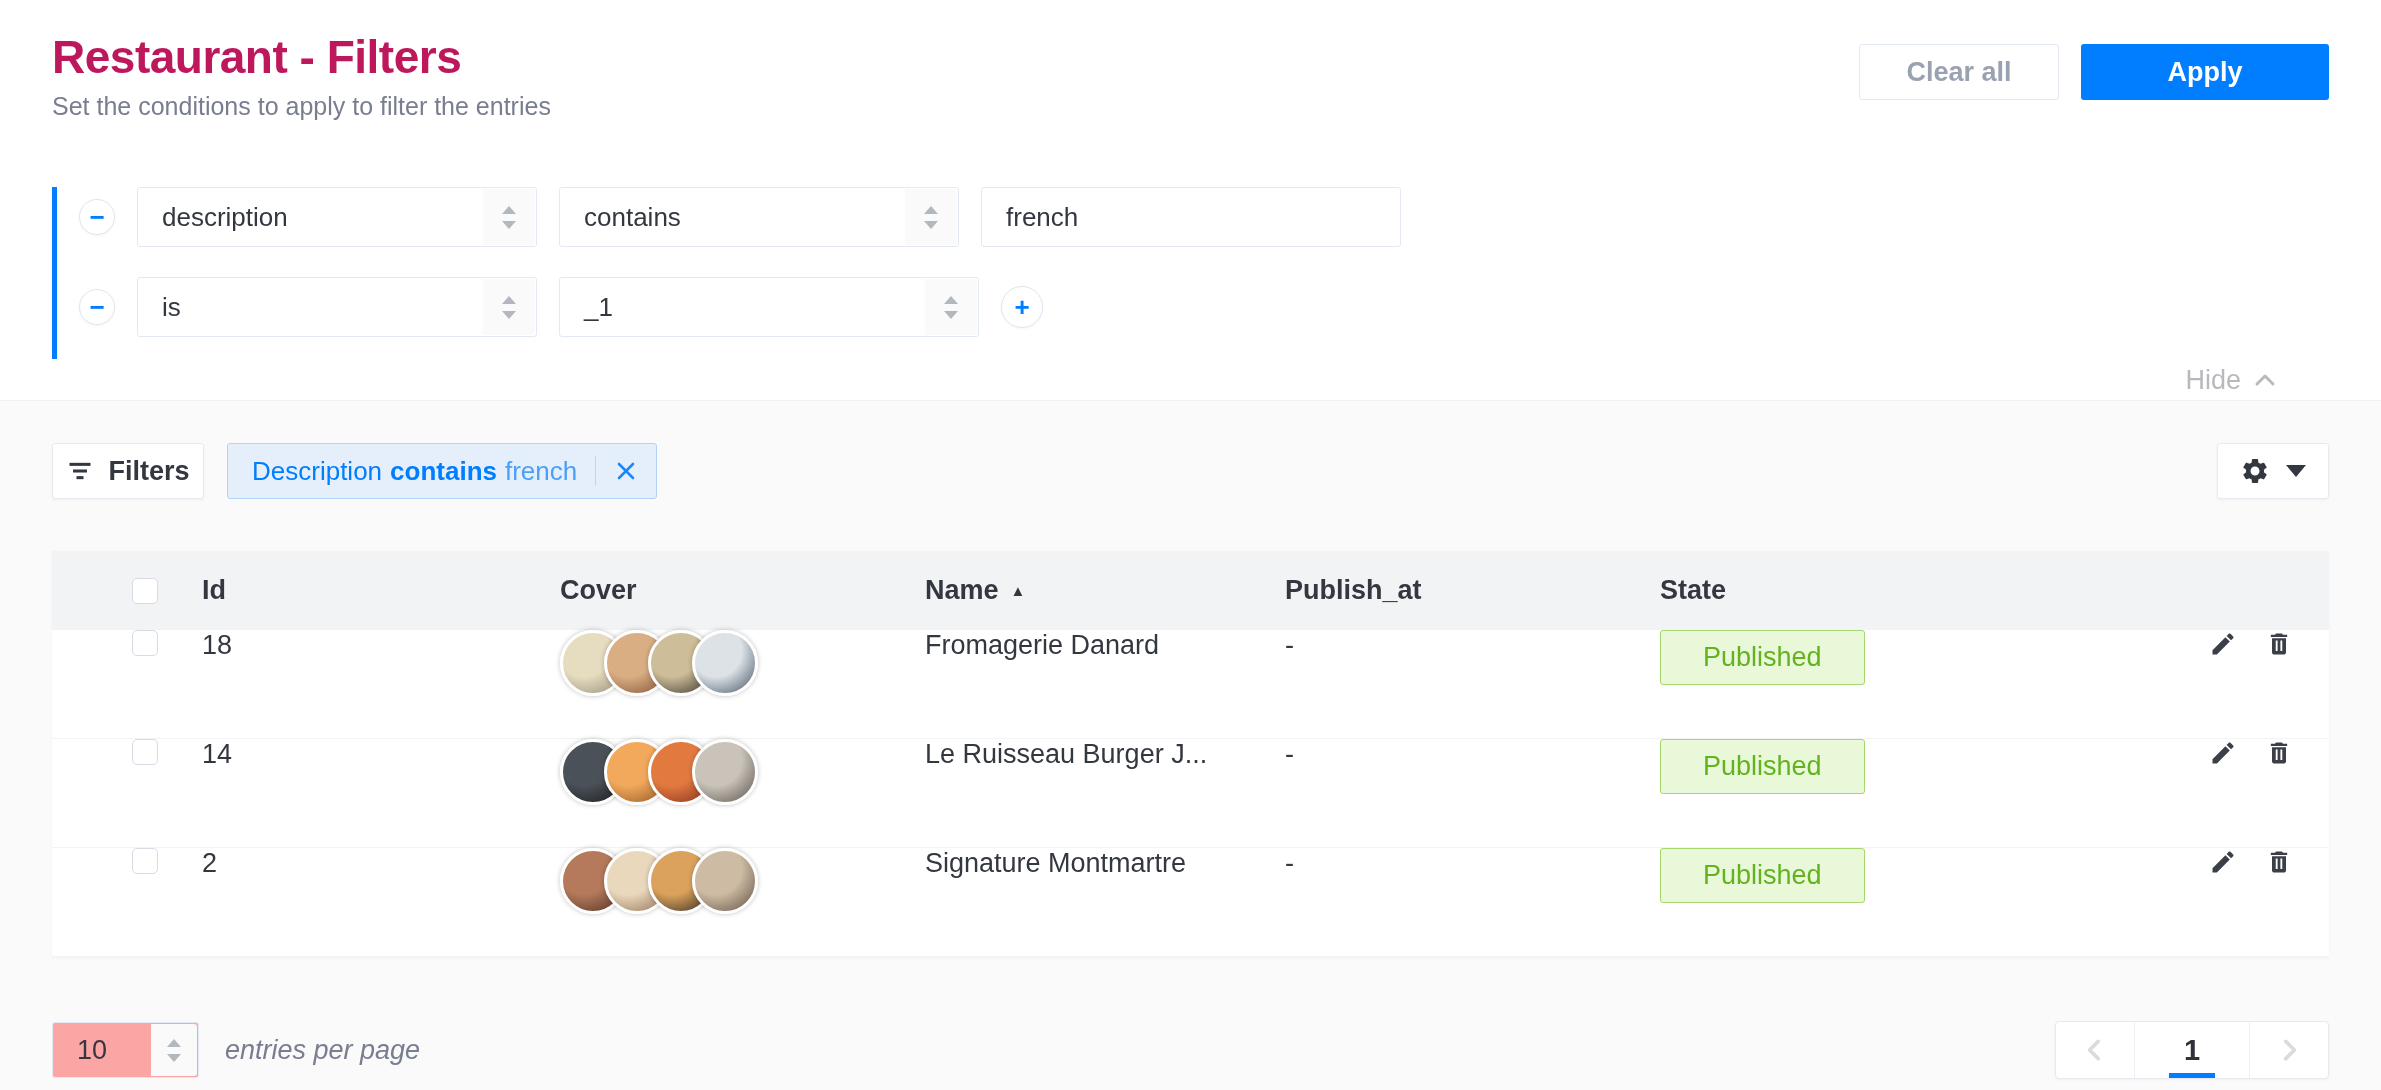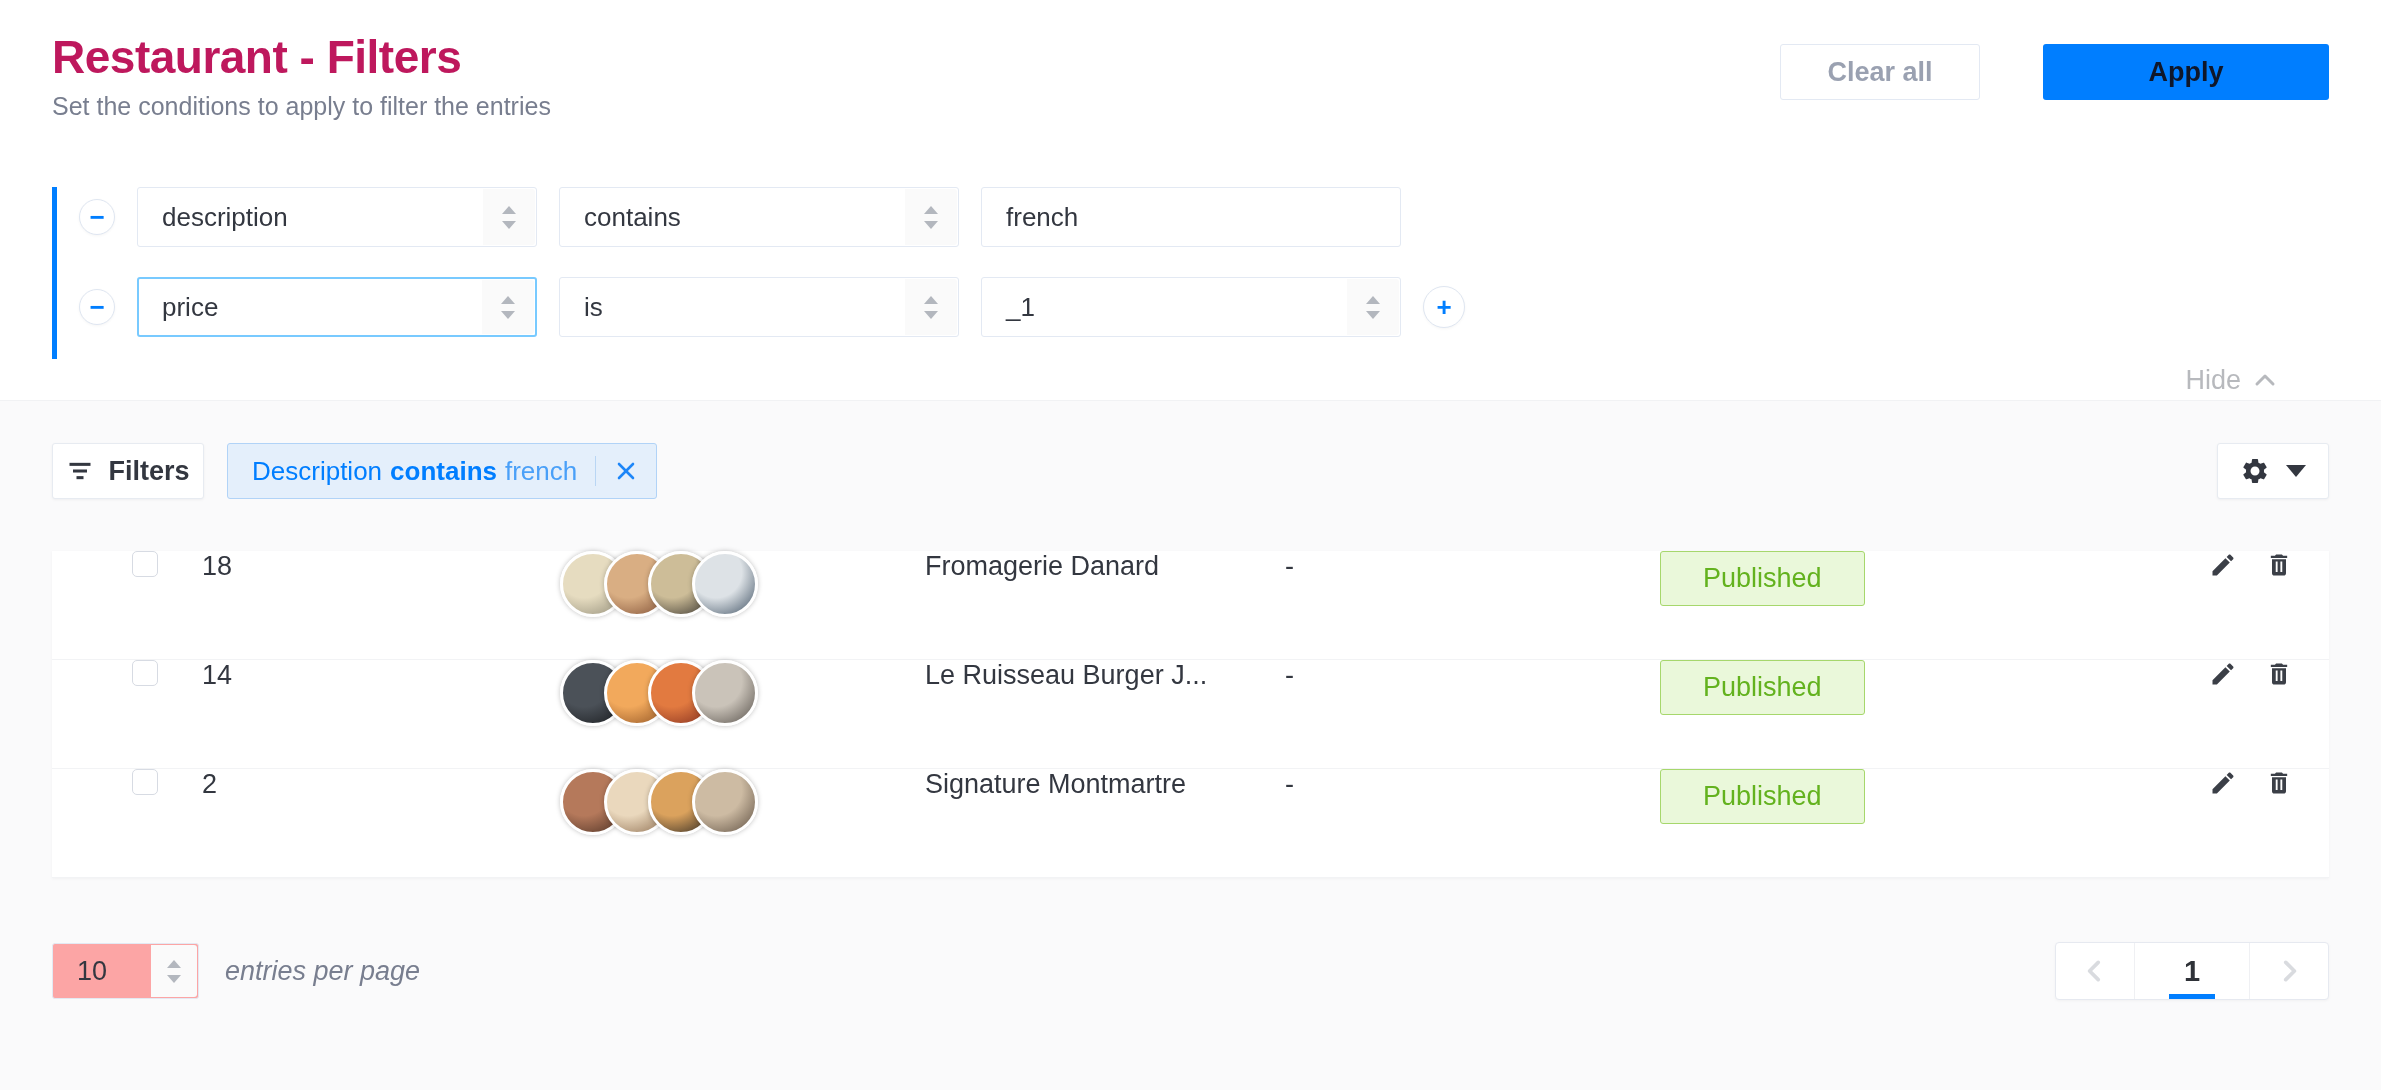--- a/index.html
+++ b/index.html
@@ -8,21 +8,21 @@
 
   
   .top-section { height:400px; background:#fff; }
   .page-header { display:flex; justify-content:space-between; align-items:flex-start; padding:30px 52px 0; }
   .page-title { font-size:46px; font-weight:bold; color:#be185d; letter-spacing:-0.5px; }
   .page-subtitle { margin-top:8px; font-size:25px; color:var(--text-gray,#787e8f); }
   .header-actions { display:flex; gap:22px; padding-top:14px; }
   .btn { height:56px; border-radius:3px; font-size:27px; font-weight:bold; cursor:pointer;
     font-family:"Liberation Sans", sans-serif; }
   .btn-secondary { width:200px; background:#fff; border:1px solid var(--border,#e3e9f3); color:#9aa1b1; }
-  .btn-primary { width:286px; background:var(--accent,#007eff); border:none; color:#0f172a;margin-left:41px; }
+  .btn-primary { width:248px; background:var(--accent,#007eff); border:none; color:#ffffff; }
 
   .filter-builder { margin:66px 52px 0; }
   .rows-wrap { border-left:5px solid var(--accent,#007eff); padding-left:22px; padding-bottom:22px; }
   .filter-row { display:flex; align-items:center; gap:22px; }
   .filter-row + .filter-row { margin-top:30px; }
   .circle-btn { width:36px; height:36px; border-radius:50%; background:#fff; border:1px solid #dfe6f1;
     color:var(--accent,#007eff); font-size:26px; font-weight:bold; line-height:32px; text-align:center;
     cursor:pointer; flex:0 0 36px; box-shadow:0 1px 3px rgba(16,22,34,0.04); }
   .circle-btn.plus { width:42px; height:42px; flex-basis:42px; line-height:38px; }
   .select { position:relative; width:400px; height:60px; background:#fff; border:1px solid var(--border,#e3e9f3);
@@ -128,27 +128,20 @@
           <span class="select-arrows">
               <i class="tri-up"></i>
               <i class="tri-down"></i>
             </span>
         </div>
         <input class="text-input" value="french" style="">
       </div>
 
       <div class="filter-row">
         <button class="circle-btn"><span>−</span></button>
-        <div class="select focused">
-          <span>price</span>
-          <span class="select-arrows">
-              <i class="tri-up"></i>
-              <i class="tri-down"></i>
-            </span>
-        </div>
         <div class="select">
           <span>is</span>
           <span class="select-arrows">
               <i class="tri-up"></i>
               <i class="tri-down"></i>
             </span>
         </div>
         <div class="select wide">
           <span>_1</span>
           <span class="select-arrows">
@@ -194,20 +187,34 @@
 
     <button class="settings-button">
       <svg width="30" height="30" viewBox="0 0 24 24">
         <path fill="#333740" d="M19.14,12.94c0.04-0.3,0.06-0.61,0.06-0.94c0-0.32-0.02-0.64-0.07-0.94l2.03-1.58c0.18-0.14,0.23-0.41,0.12-0.61 l-1.92-3.32c-0.12-0.22-0.37-0.29-0.59-0.22l-2.39,0.96c-0.5-0.38-1.03-0.7-1.62-0.94L14.4,2.81c-0.04-0.24-0.24-0.41-0.48-0.41 h-3.84c-0.24,0-0.43,0.17-0.47,0.41L9.25,5.35C8.66,5.59,8.12,5.92,7.63,6.29L5.24,5.33c-0.22-0.08-0.47,0-0.59,0.22L2.74,8.87 C2.62,9.08,2.66,9.34,2.86,9.48l2.03,1.58C4.84,11.36,4.8,11.69,4.8,12s0.02,0.64,0.07,0.94l-2.03,1.58 c-0.18,0.14-0.23,0.41-0.12,0.61l1.92,3.32c0.12,0.22,0.37,0.29,0.59,0.22l2.39-0.96c0.5,0.38,1.03,0.7,1.62,0.94l0.36,2.54 c0.05,0.24,0.24,0.41,0.48,0.41h3.84c0.24,0,0.44-0.17,0.47-0.41l0.36-2.54c0.59-0.24,1.13-0.56,1.62-0.94l2.39,0.96 c0.22,0.08,0.47,0,0.59-0.22l1.92-3.32c0.12-0.22,0.07-0.47-0.12-0.61L19.14,12.94z M12,15.6c-1.98,0-3.6-1.62-3.6-3.6 s1.62-3.6,3.6-3.6s3.6,1.62,3.6,3.6S13.98,15.6,12,15.6z"></path>
       </svg>
       <span class="caret-down"></span>
     </button>
   </div>
 
   <div class="table">
+    <div class="thead">
+      <div class="col col-check">
+          <span class="checkbox"></span>
+        </div>
+      <div class="col col-id">Id</div>
+      <div class="col col-cover">Cover</div>
+      <div class="col col-name">
+        <span>Name</span>
+        <span class="sort-icon">▲</span>
+      </div>
+      <div class="col col-publish">Publish_at</div>
+      <div class="col col-state">State</div>
+      <div class="col col-actions"></div>
+    </div>
 
     <div class="trow">
       <div class="col col-check">
           <span class="checkbox"></span>
         </div>
       <div class="col col-id">18</div>
       <div class="col col-cover">
         <span class="avatars">
           <span class="avatar" style="background: radial-gradient(circle at 35% 30%, rgb(230, 220, 192) 0%, rgb(230, 220, 192) 45%, rgb(143, 138, 118) 100%);"></span>
           <span class="avatar" style="background: radial-gradient(circle at 35% 30%, rgb(217, 174, 131) 0%, rgb(217, 174, 131) 45%, rgb(124, 75, 49) 100%);"></span>

